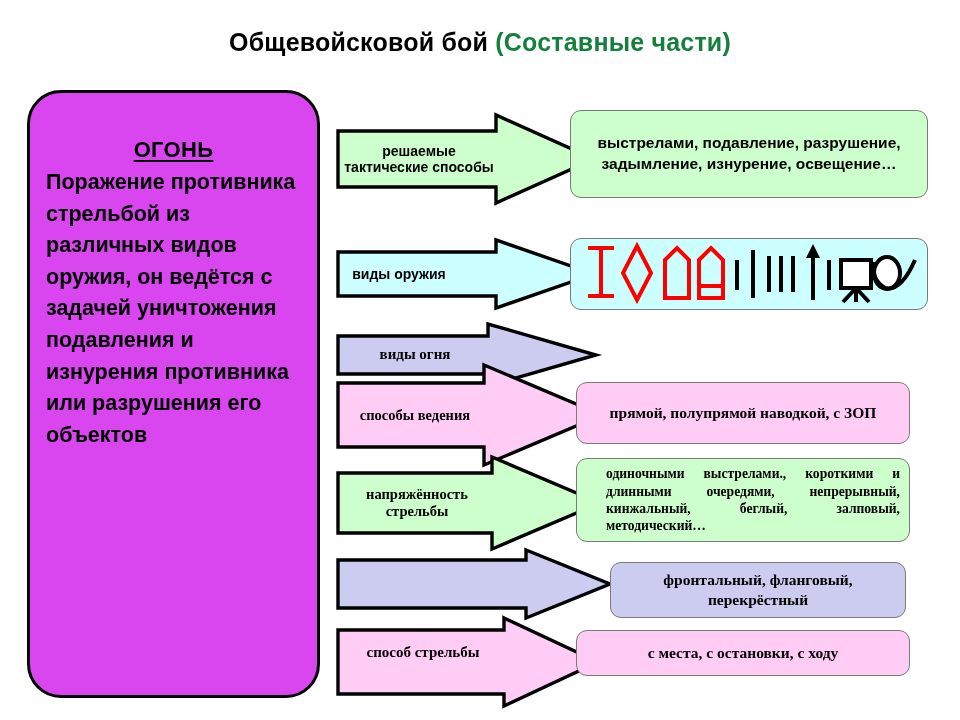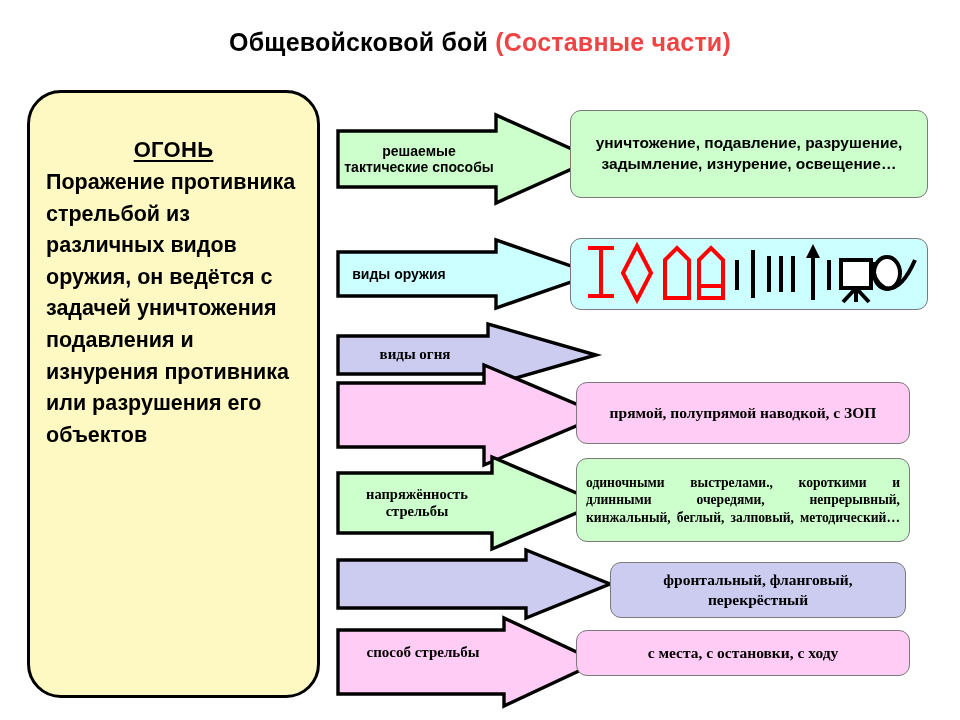--- a/index.html
+++ b/index.html
@@ -14,29 +14,29 @@
 
   
   .title{
     position:absolute;left:0;top:28px;width:960px;
     text-align:center;
     font-size:25px;font-weight:bold;
     letter-spacing:0.2px;
     color:#000;
     white-space:nowrap;
   }
-  .title .red{color:#ef4444;}
+  .title .red{color:#15803d;}
 
   
   .left-panel{
     position:absolute;
     left:27px;top:90px;width:293px;height:608px;
     border:3px solid #000;
     border-radius:34px;
-    background:#fef9c3;
+    background:#d946ef;
     box-sizing:border-box;
     display:flex;flex-direction:column;
     align-items:center;justify-content:flex-start;
     padding-top:44px;
   }
   .left-head{
     font-size:22px;font-weight:bold;color:#000;
     text-decoration:underline;
     text-underline-offset:3px;
     margin-bottom:4px;
@@ -73,21 +73,21 @@
     box-sizing:border-box;
     display:flex;align-items:center;justify-content:center;
     text-align:center;
     color:#000;
     padding:4px 10px;
   }
   .rbox.sq{border-radius:4px;}
   .rtext{width:100%;}
   .t-sans{font-family:"Liberation Sans",sans-serif;font-weight:bold;}
   .t-serif{font-family:"Liberation Serif",serif;font-weight:bold;}
-  .just{text-align:justify;text-align-last:justify;}
+  .just{text-align:justify;text-align-last:justify;margin-left:20px;}
 
   
   .symbox{
     position:absolute;
     border:1.5px solid #7a7a7a;
     border-radius:11px;
     box-sizing:border-box;
     display:flex;align-items:center;
     padding-left:14px;
   }
@@ -108,21 +108,21 @@
   </div>
 
   <div class="arrow" style="left:336px;top:113px;">
     <svg width="260" height="92" viewBox="0 0 260 92">
       <polygon points="2,18 160,18 160,2 258,46 160,90 160,74 2,74" fill="#CCFFCC" stroke="#000" stroke-width="3.4" stroke-linejoin="miter"></polygon>
     </svg>
   </div>
   <div class="arrow-label lbl-sans" style="left:344px;top:130px;width:150px;height:58px;font-size:14px;">решаемые тактические способы</div>
 
   <div class="rbox t-sans" style="left:570px;top:110px;width:358px;height:88px;background:#CCFFCC;">
-    <div class="rtext" style="font-size:15.5px;line-height:1.34;">уничтожение, подавление, разрушение, задымление, изнурение, освещение…</div>
+    <div class="rtext" style="font-size:15.5px;line-height:1.34;">выстрелами, подавление, разрушение, задымление, изнурение, освещение…</div>
   </div>
 
   <div class="arrow" style="left:336px;top:238px;">
     <svg width="260" height="72" viewBox="0 0 260 72">
       <polygon points="2,14 160,14 160,2 258,36 160,70 160,58 2,58" fill="#CCFFFF" stroke="#000" stroke-width="3.4" stroke-linejoin="miter"></polygon>
     </svg>
   </div>
   <div class="arrow-label lbl-sans" style="left:324px;top:252px;width:150px;height:44px;font-size:14px;">виды оружия</div>
 
   <div class="symbox" style="left:570px;top:238px;width:358px;height:72px;background:#CCFFFF;">
@@ -179,20 +179,21 @@
     </svg>
   </div>
   <div class="arrow-label lbl-serif" style="left:342px;top:334px;width:146px;height:42px;font-size:15px;">виды огня</div>
 
 
   <div class="arrow" style="left:336px;top:363px;">
     <svg width="268" height="104" viewBox="0 0 268 104">
       <polygon points="2,20 148,20 148,2 266,52 148,102 148,84 2,84" fill="#FFCCF5" stroke="#000" stroke-width="3.4" stroke-linejoin="miter"></polygon>
     </svg>
   </div>
+  <div class="arrow-label lbl-serif" style="left:340px;top:383px;width:150px;height:64px;font-size:14.5px;">способы ведения</div>
 
   <div class="rbox t-serif" style="left:576px;top:382px;width:334px;height:62px;background:#FFCCF5;">
     <div class="rtext" style="font-size:15.5px;line-height:1.3;">прямой, полупрямой наводкой, с ЗОП</div>
   </div>
 
   <div class="arrow" style="left:336px;top:455px;">
     <svg width="266" height="96" viewBox="0 0 266 96">
       <polygon points="2,18 156,18 156,2 264,48 156,94 156,78 2,78" fill="#CCFFCC" stroke="#000" stroke-width="3.4" stroke-linejoin="miter"></polygon>
     </svg>
   </div>

